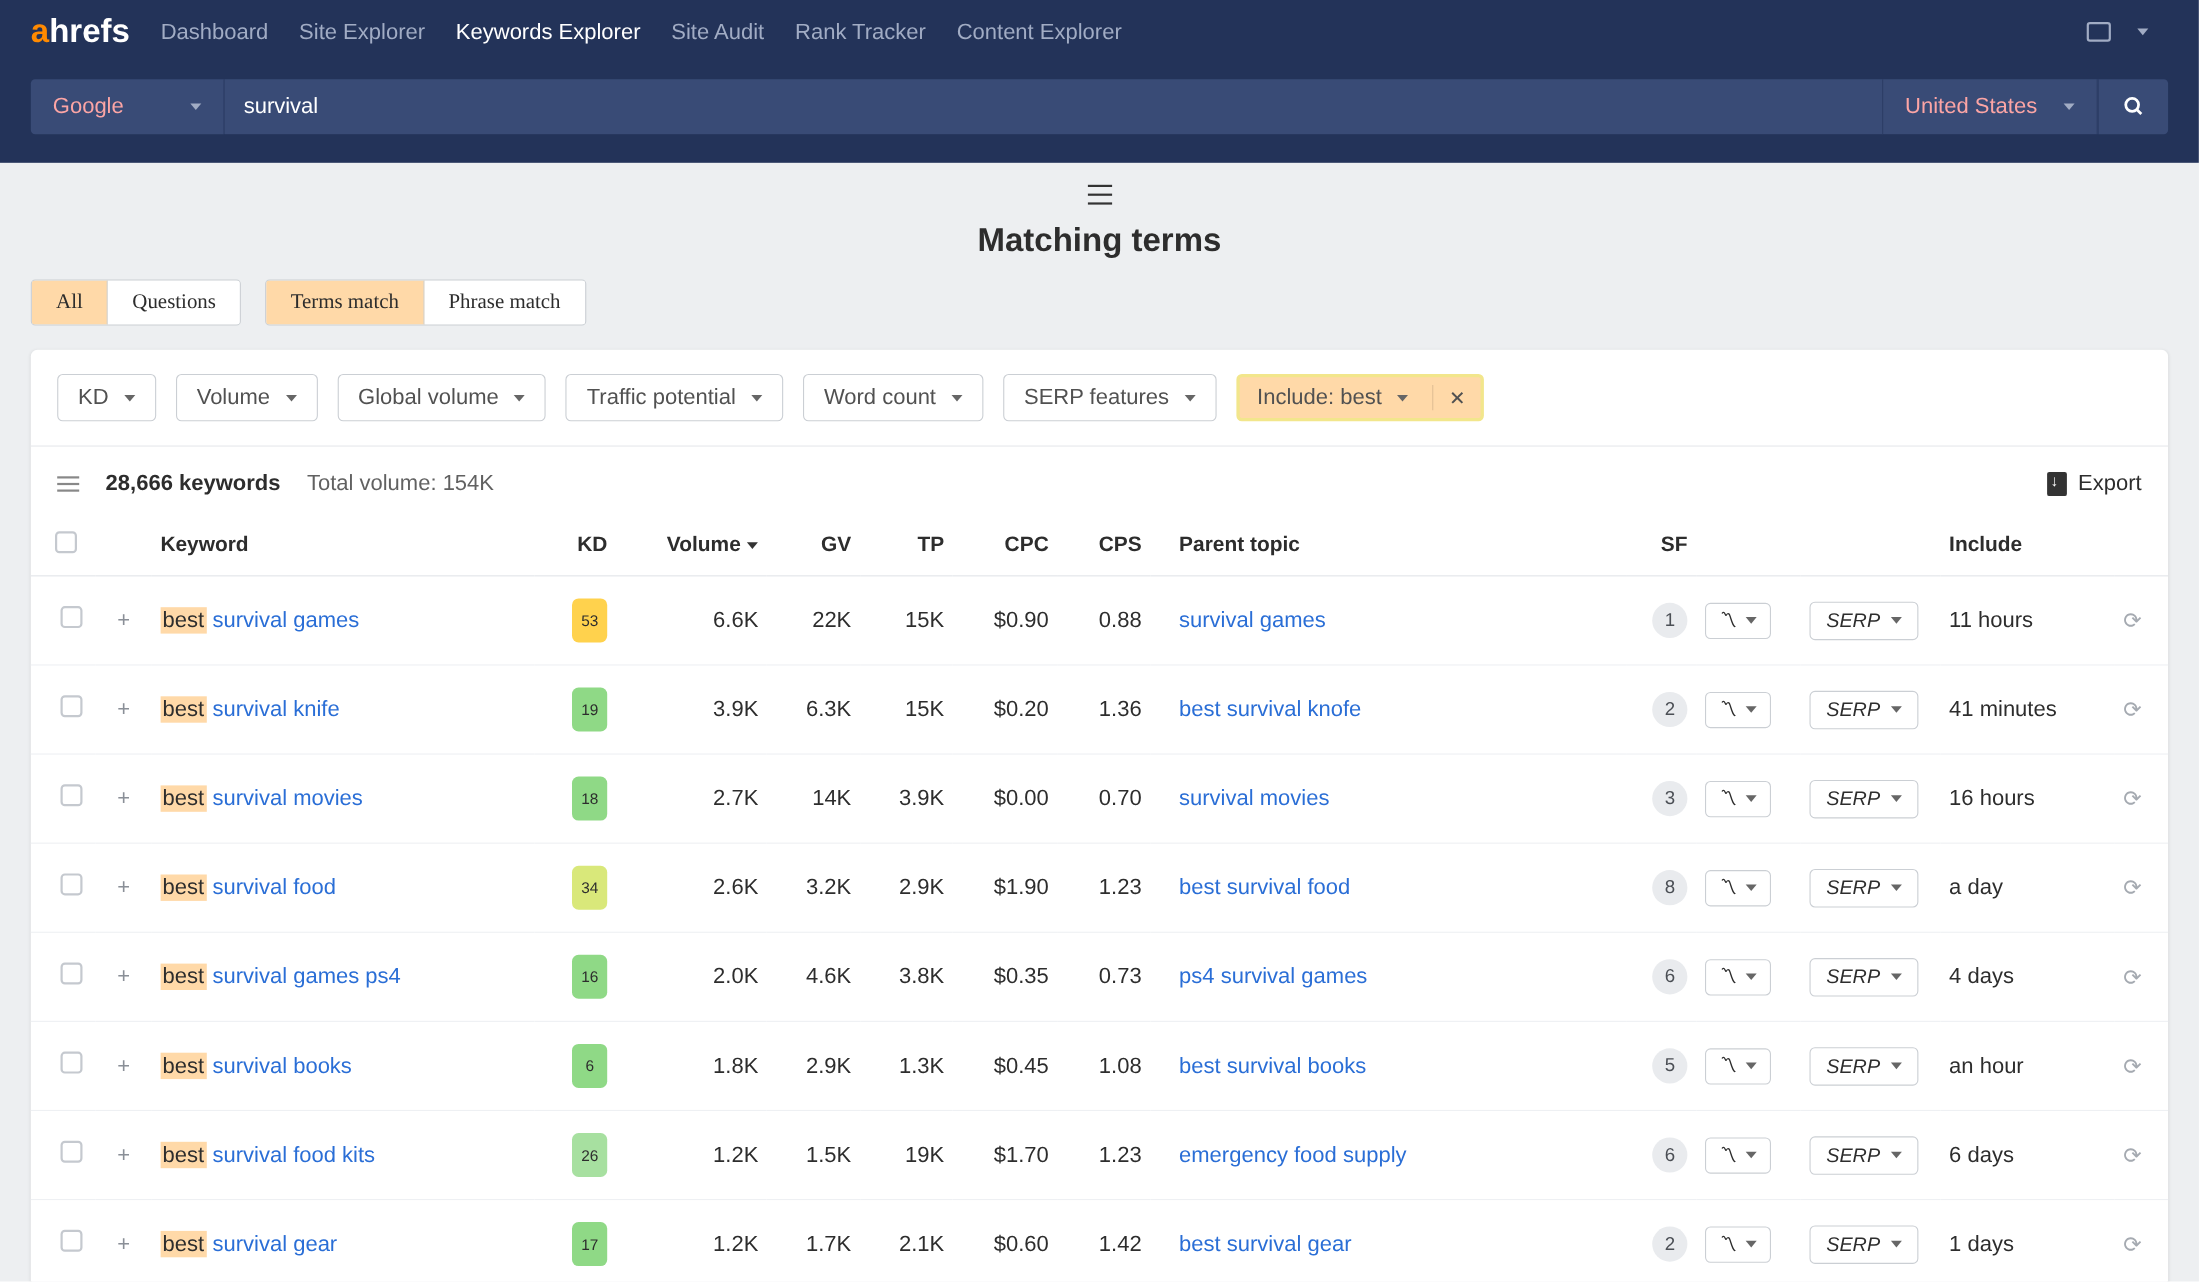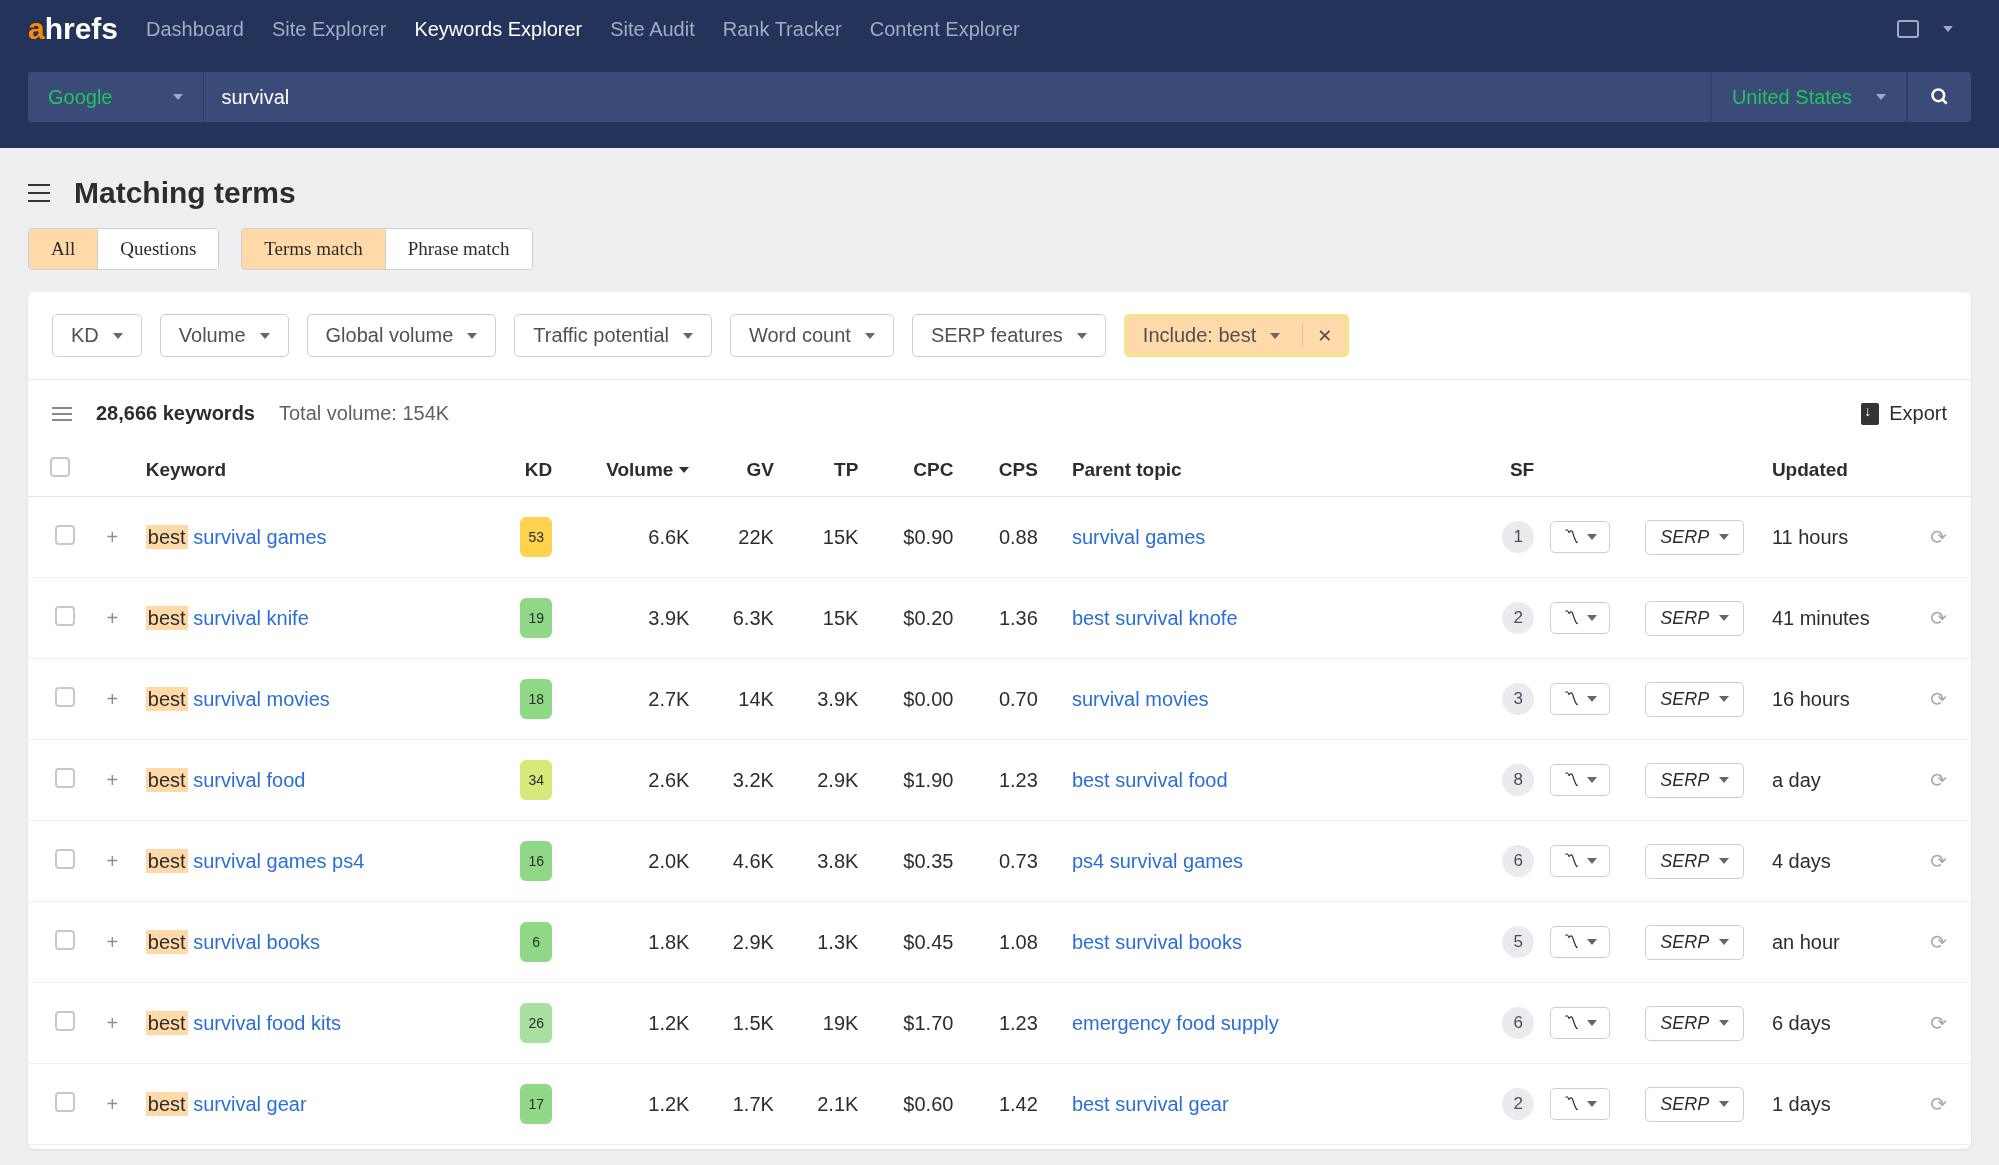--- a/index.html
+++ b/index.html
@@ -13,29 +13,29 @@
   .logo-rest { color: #fff; font-weight: 700; font-size: 30px; }
   .nav-items { display: flex; gap: 28px; }
   .nav-item { color: #a1acc4; font-size: 20px; cursor: pointer; }
   .nav-item.active { color: #fff; }
   .nav-spacer { flex: 1; }
   .nav-right { display: flex; align-items: center; gap: 24px; padding-right: 18px; }
   .display-icon { width: 22px; height: 18px; border: 2px solid #a1acc4; border-radius: 3px; position: relative; }
   .caret-down { width: 0; height: 0; border-left: 5px solid transparent; border-right: 5px solid transparent; border-top: 6px solid #a1acc4; }
   
   .searchbar { display: flex; padding: 14px 28px 26px; gap: 0; }
-  .select-box { background: #394b76; color: #22c55e; display: flex; align-items: center; padding: 0 20px; height: 50px; font-size: 20px; gap: 60px; border-right: 1px solid #2d3e67; }
+  .select-box { background: #394b76; color: #fca5a5; display: flex; align-items: center; padding: 0 20px; height: 50px; font-size: 20px; gap: 60px; border-right: 1px solid #2d3e67; }
   .select-box.search-engine { border-radius: 4px 0 0 4px; }
   .select-box.country { border-radius: 0; border-left: 1px solid #2d3e67; gap: 24px; }
   .search-input { background: #394b76; color: #fff; border: none; flex: 1; height: 50px; padding: 0 18px; font-size: 20px; outline: none; }
   .search-btn { background: #394b76; color: #fff; border: none; width: 64px; height: 50px; border-radius: 0 4px 4px 0; border-left: 1px solid #2d3e67; display: flex; align-items: center; justify-content: center; cursor: pointer; }
   .select-caret { width: 0; height: 0; border-left: 5px solid transparent; border-right: 5px solid transparent; border-top: 6px solid #a1acc4; }
   
   
-  .page-head { display: flex; align-items: center; gap: 24px; padding: 28px 28px 18px; }
+  .page-head { display: flex; align-items: center; gap: 24px; padding: 28px 28px 18px; flex-direction: column; }
   .hamburger-icon { display: inline-block; width: 22px; position: relative; cursor: pointer; }
   .hamburger-icon::before { content: ""; display: block; width: 22px; height: 2px; background: #333; box-shadow: 0 8px 0 #333, 0 -8px 0 #333; }
   .page-title { font-size: 30px; font-weight: 700; color: #2d2d2d; }
   
   
   .tabs-row { display: flex; gap: 22px; padding: 0 28px 22px; }
   .tab-group { display: flex; border: 1px solid #cbcfd4; border-radius: 4px; overflow: hidden; font-family: Liberation Serif, serif; }
   .tab { padding: 9px 22px; font-size: 19px; cursor: pointer; background: #fff; border-right: 1px solid #cbcfd4; }
   .tab:last-child { border-right: none; }
   .tab.active { background: #ffd9a8; }
@@ -194,21 +194,21 @@
         <th class="num" style="width:70px">KD</th>
         <th class="num" style="width:130px"><span>Volume</span><span class="col-caret"></span></th>
         <th class="num" style="width:80px">GV</th>
         <th class="num" style="width:80px">TP</th>
         <th class="num" style="width:90px">CPC</th>
         <th class="num" style="width:80px">CPS</th>
         <th style="width:410px; padding-left:26px">Parent topic</th>
         <th class="num" style="width:60px">SF</th>
         <th style="width:90px"></th>
         <th style="width:120px"></th>
-        <th style="width:150px">Updated</th>
+        <th style="width:150px">Include</th>
         <th style="width:46px"></th>
       </tr>
     </thead>
     <tbody id="tbody">
         <tr>
     <td class="check-cell"><span class="checkbox"></span></td>
     <td class="plus-cell">+</td>
     <td class="kw-text"><span class="hl">best</span><span class="rest"> survival games</span></td>
     <td class="num"><span class="kd-badge kd-yellow">53</span></td>
     <td class="num">6.6K</td>

